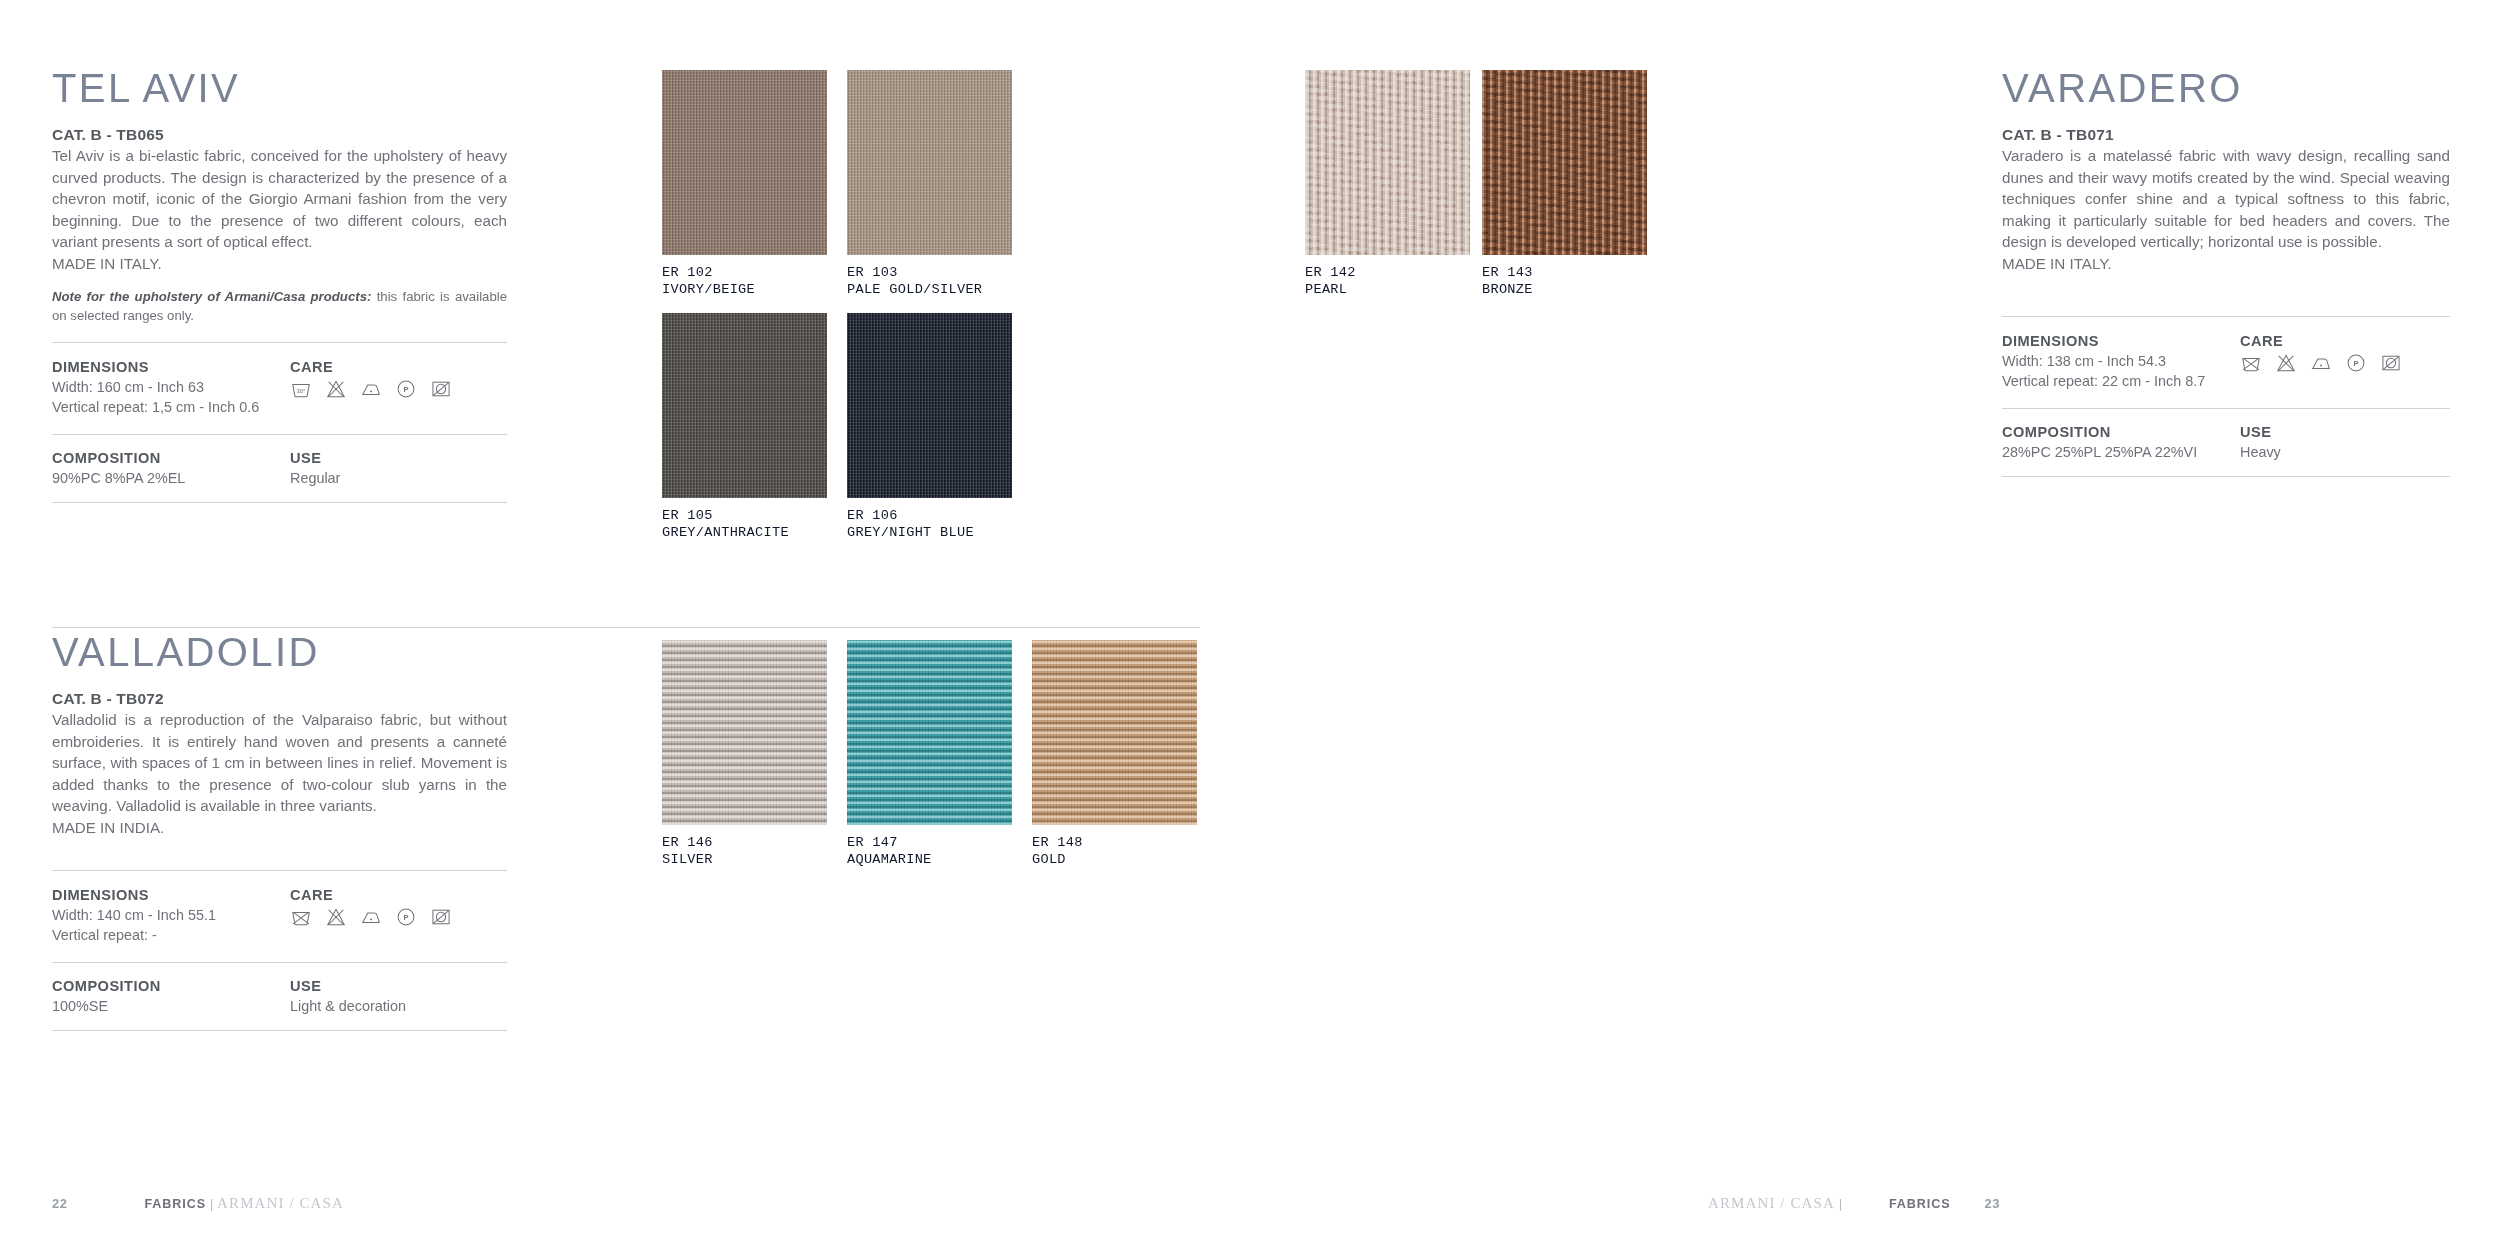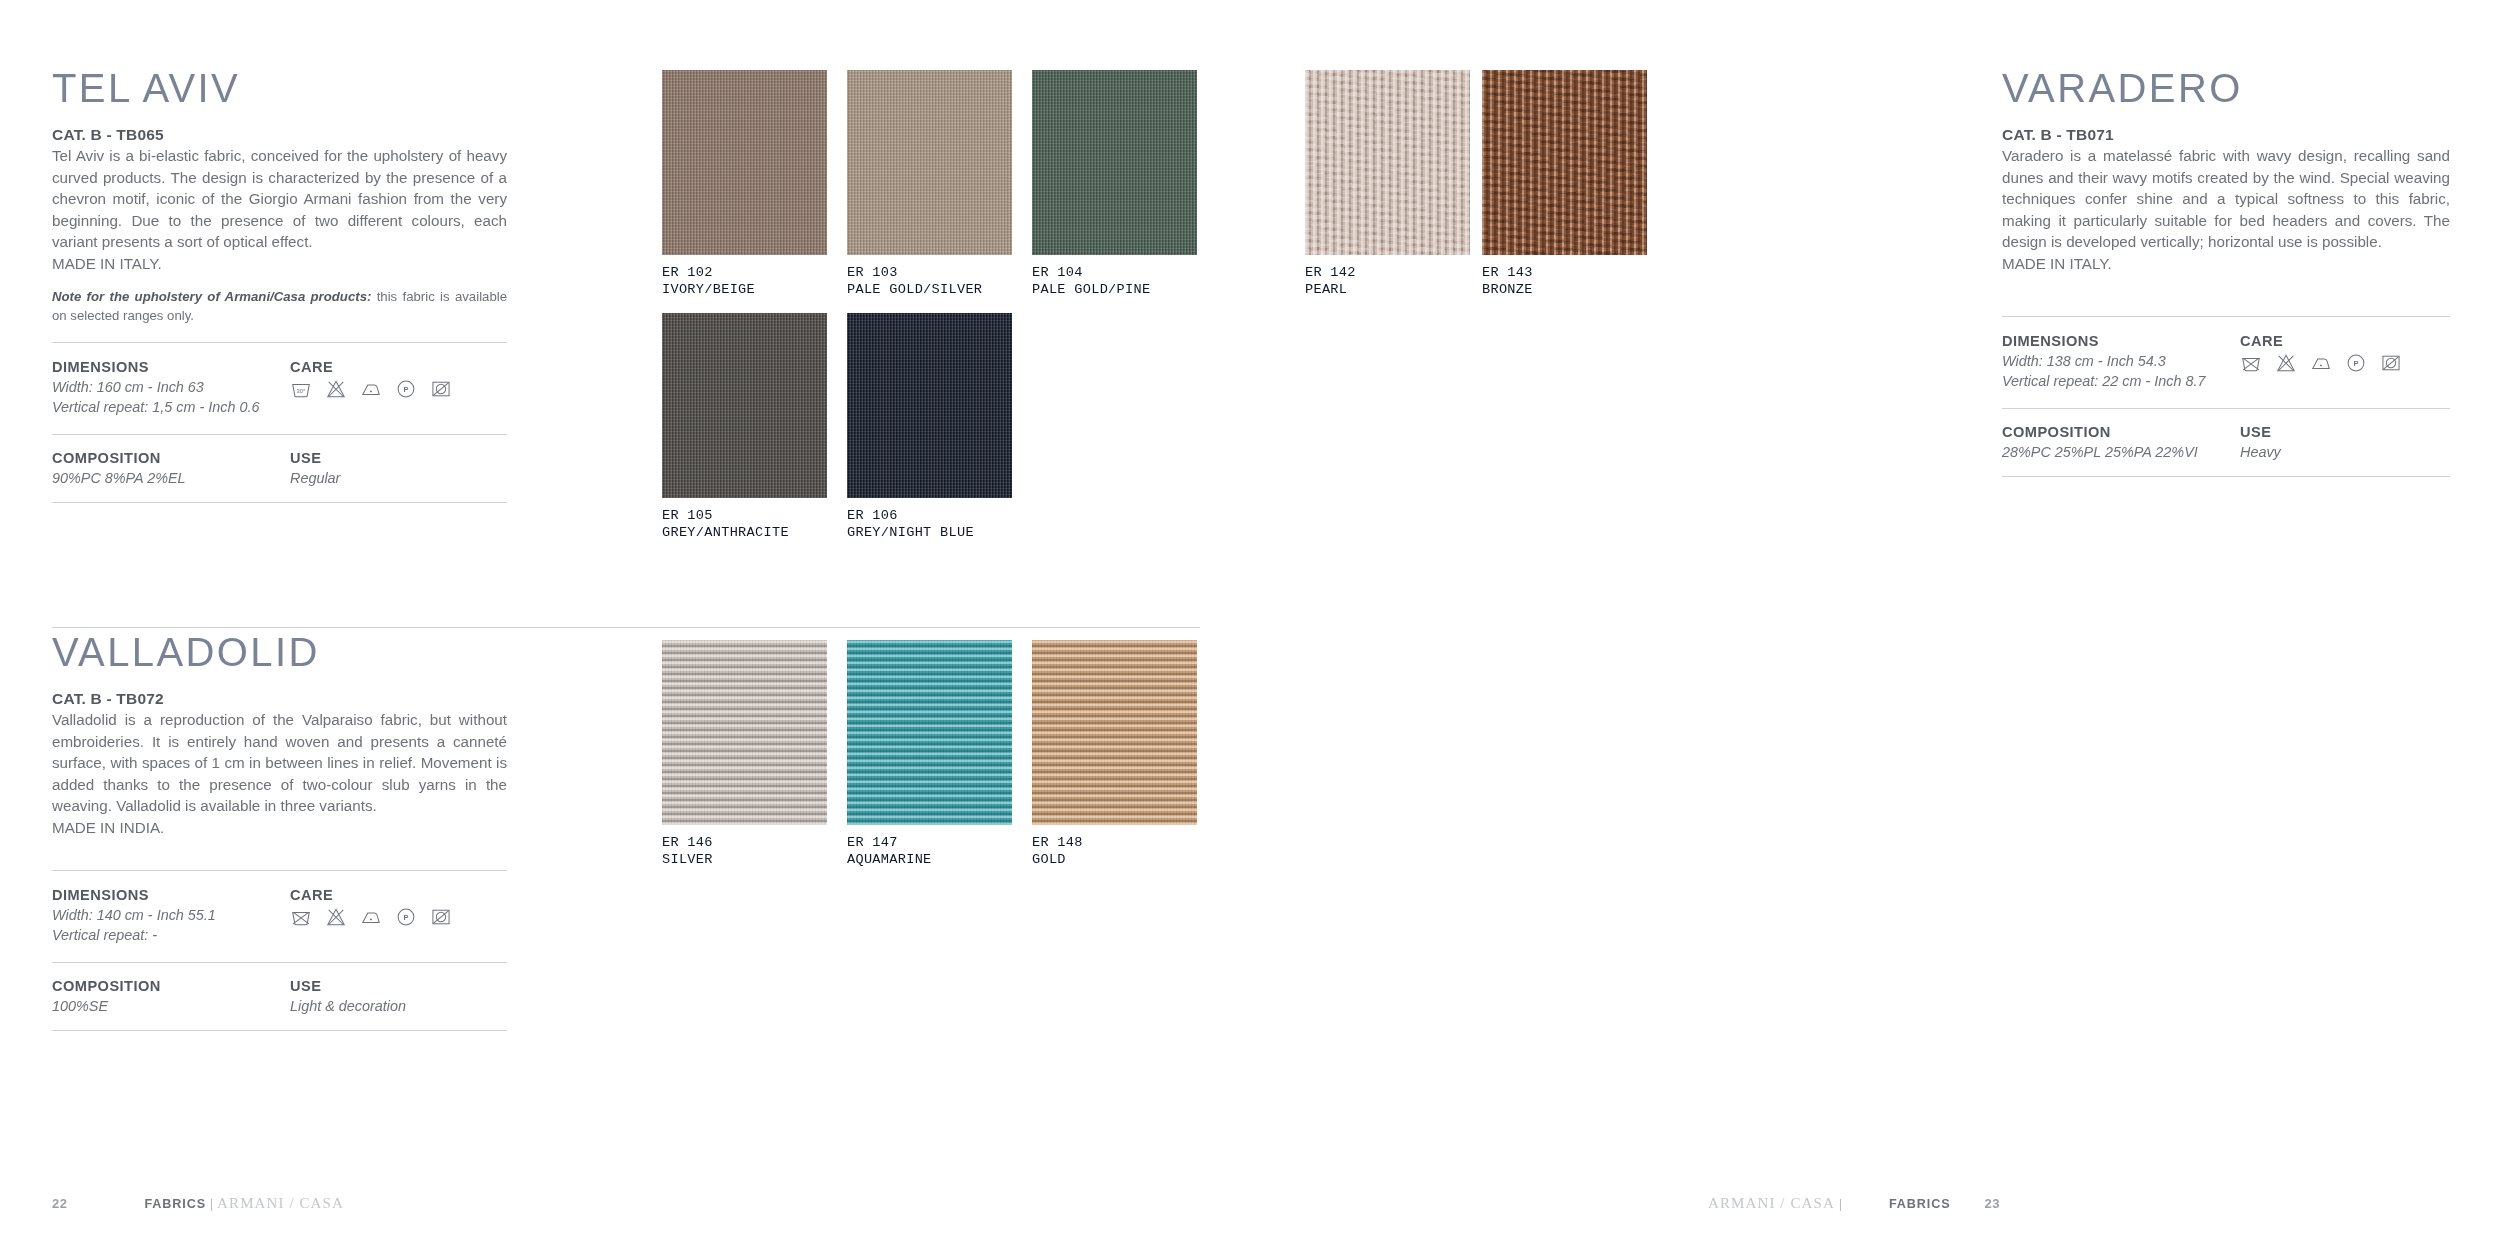--- a/index.html
+++ b/index.html
@@ -60,21 +60,20 @@
     font-size: 14.6px;
     font-weight: 700;
     color: #54585f;
     letter-spacing: .45px;
     margin-bottom: 3px;
   }
   .spec-val {
     font-size: 14.4px;
     color: #6e7278;
     line-height: 1.38;
-    font-style: italic;
   }
   .spec-block { padding-bottom: 16px; }
   .spec-block.tight { padding-bottom: 13px; }
 
   .care-icons { display: flex; gap: 13px; align-items: center; margin-top: 3px; }
   .care-icons svg { display: block; }
 
   
   .swatch-row { display: flex; }
   .swatch-cell { }
@@ -233,29 +232,20 @@
     </div>
     <div class="swatch-cell">
       <div class="swatch" style="background: rgb(168, 150, 132);">
           <div class="tex tex-weave"></div>
         </div>
       <div class="swatch-label">
         <span class="code">ER 103</span>
         <span class="name">PALE GOLD/SILVER</span>
       </div>
     </div>
-    <div class="swatch-cell">
-      <div class="swatch" style="background: rgb(72, 92, 81);">
-          <div class="tex tex-weave"></div>
-        </div>
-      <div class="swatch-label">
-        <span class="code">ER 104</span>
-        <span class="name">PALE GOLD/PINE</span>
-      </div>
-    </div>
   </div>
 
   <div class="swatch-row" style="position:absolute; left:662px; top:313px; gap:20px;">
     <div class="swatch-cell">
       <div class="swatch" style="background: rgb(74, 71, 68);">
           <div class="tex tex-weave"></div>
         </div>
       <div class="swatch-label">
         <span class="code">ER 105</span>
         <span class="name">GREY/ANTHRACITE</span>

